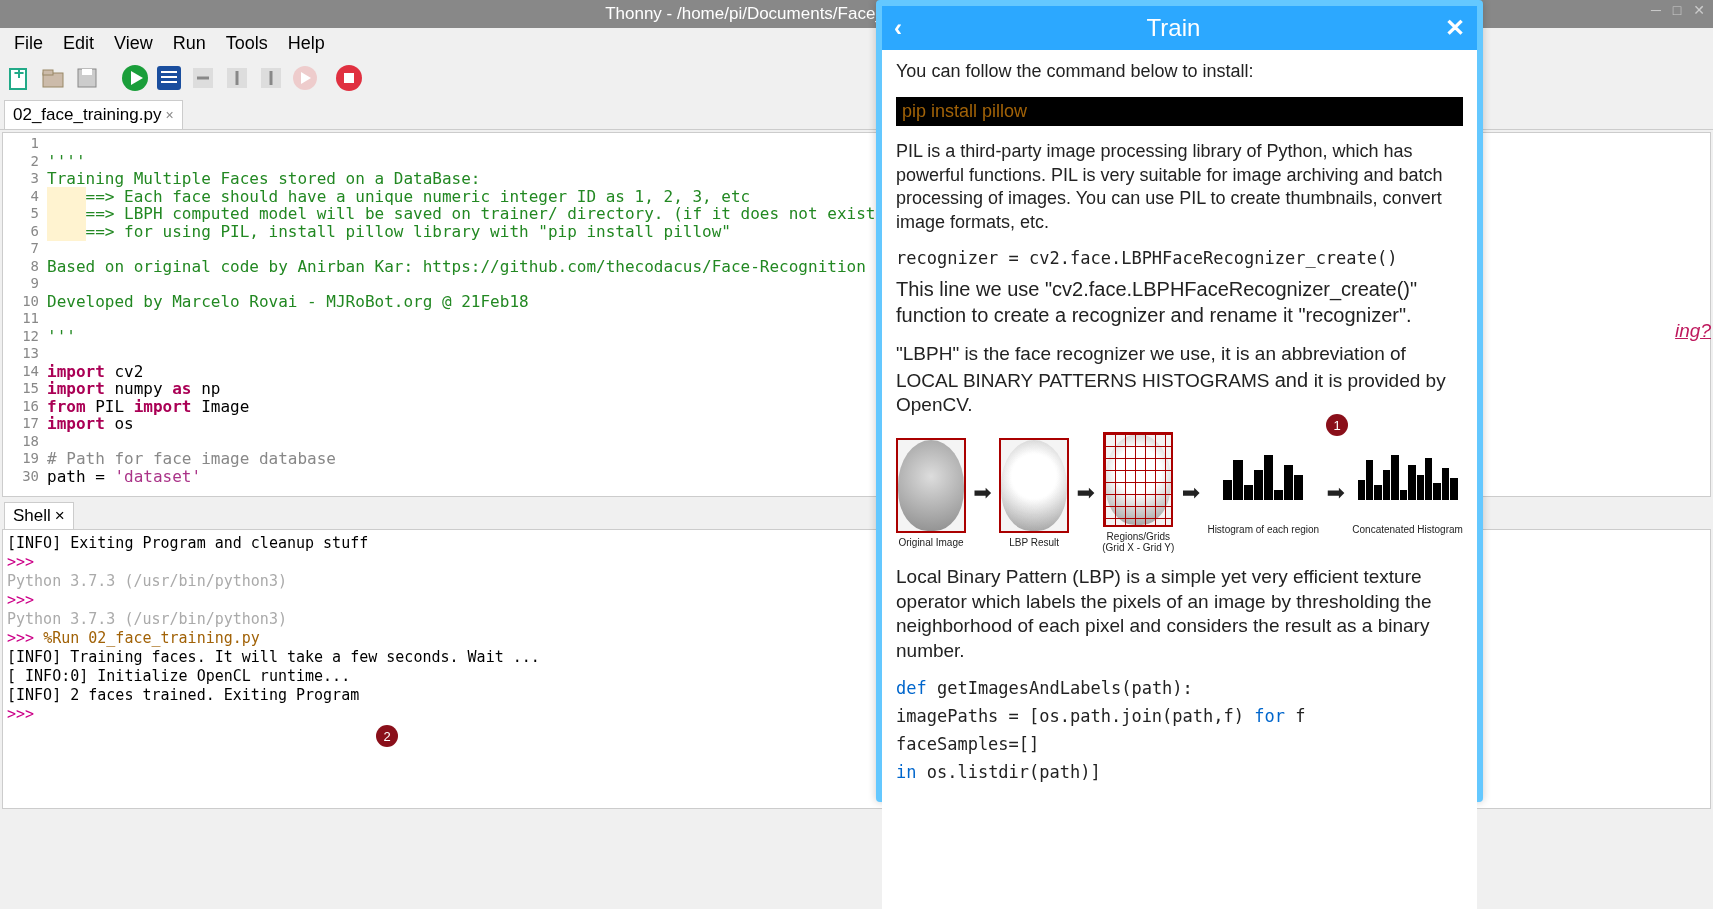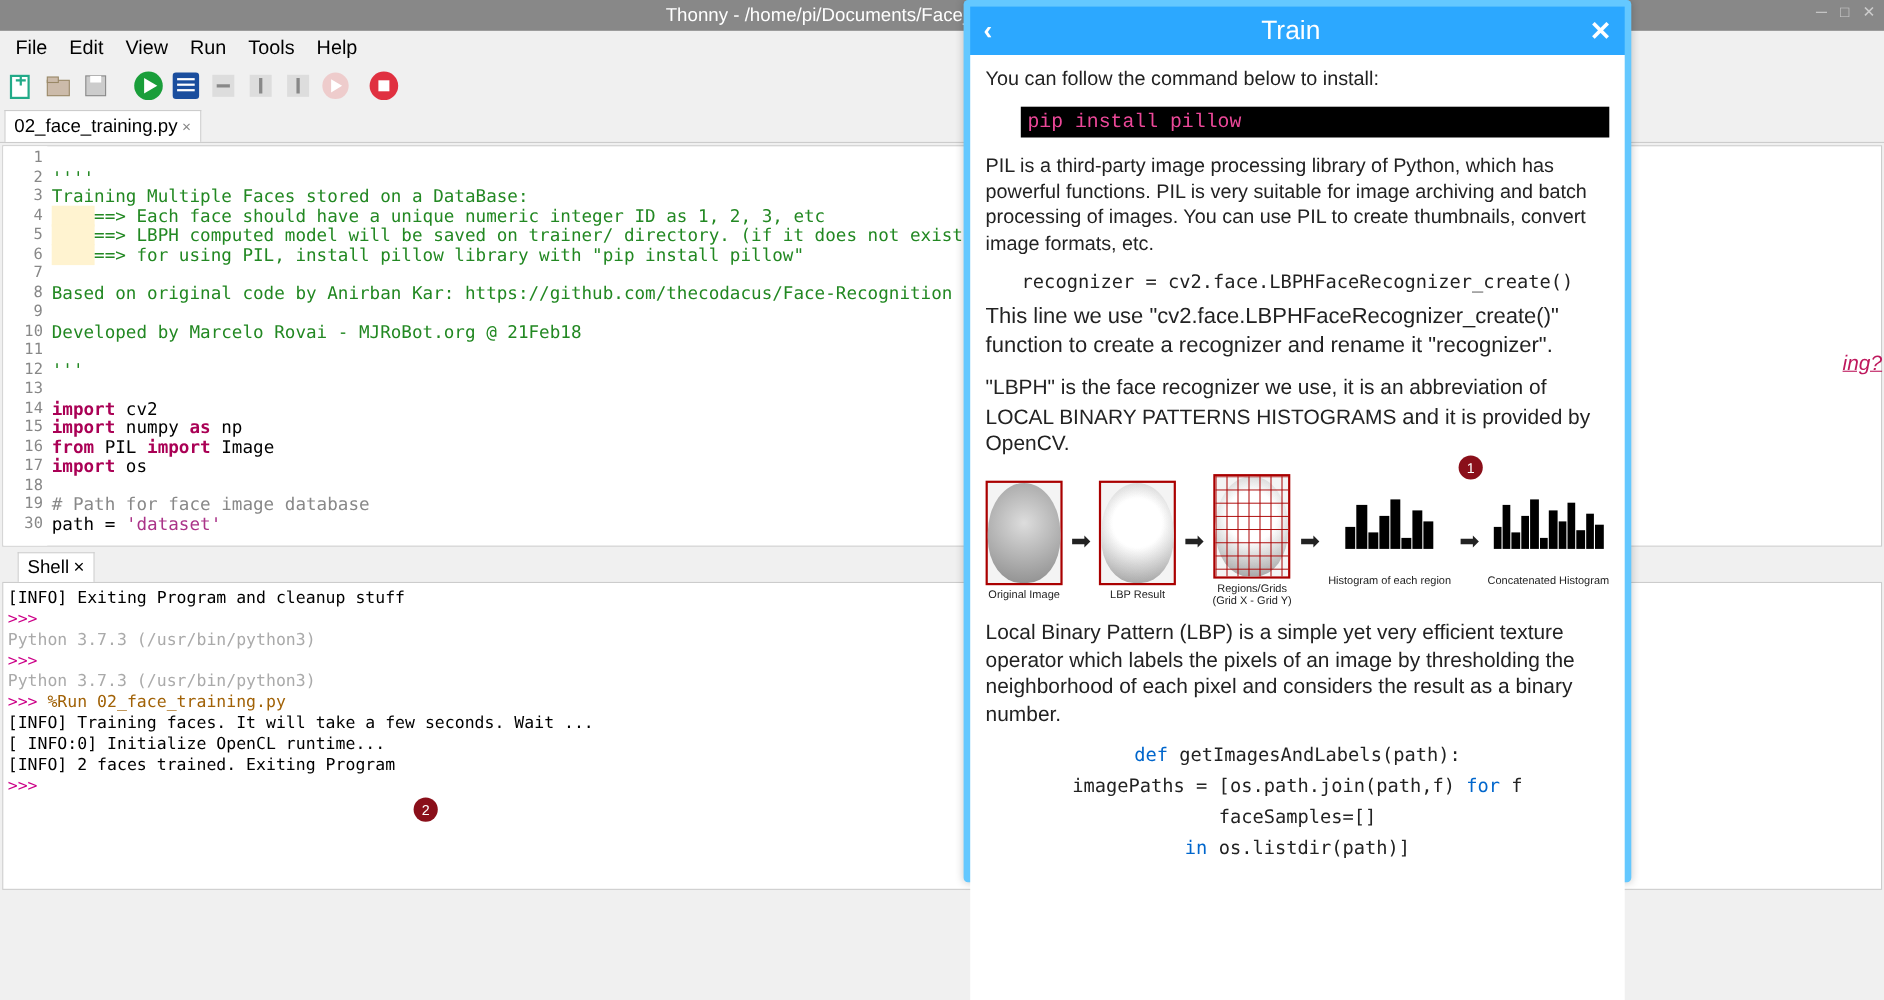--- a/index.html
+++ b/index.html
@@ -28,37 +28,37 @@
 .gutter { width:40px; background:#fff; color:#888; text-align:right; padding:2px 4px; line-height:17.5px; font-size:14px;}
 .gutter div{line-height:17.5px;}
 .code { flex:1; padding:2px 4px; white-space:pre; line-height:17.5px; overflow:hidden;}
 .str{color:#228822;}
 .kw{color:#aa0055; font-weight:bold;}
 .cmt{color:#888;}
 .hl{background:#fff3d0;}
 .strq{color:#aa3388;}
 
 
-.shell-tabbar { height:30px; display:flex; align-items:flex-end; padding-left:16px; margin-top:2px;}
+.shell-tabbar { height:30px; display:flex; align-items:flex-end; padding-left:4px; margin-top:2px;}
 .shell-tab { background:#fff; padding:3px 8px; border:1px solid #ccc; border-bottom:none; font-size:17px; display:flex; gap:4px;}
 .shell-wrap { height:280px; background:#fff; border:1px solid #ccc; margin:0 2px; padding:4px; font-family:"DejaVu Sans Mono",monospace; font-size:15px; line-height:19px; overflow:hidden;}
 .prompt{color:#cc0088;}
 .shell-dim{color:#aaa;}
 .shell-cmd{color:#a16207;}
 
 
 .help-panel { position:absolute; top:0; right:230px; width:607px; height:802px; background:#64c8ff; border-radius:4px; padding:6px; box-shadow:0 0 8px rgba(0,0,0,.2);}
 .help-header { height:44px; background:#2ca8ff; display:flex; align-items:center; justify-content:space-between; padding:0 12px;}
 .help-back{color:#fff; font-size:24px; cursor:pointer; font-weight:bold;}
 .help-title{color:#fff; font-size:24px; font-weight:500;}
 .help-close{color:#fff; font-size:24px; cursor:pointer; font-weight:bold;}
 .help-body { background:#fff; height:892px; padding:10px 14px; overflow-y:auto; font-size:18px; color:#222; position:relative; font-family:"Segoe UI",sans-serif;}
 .help-body p{margin-bottom:14px; line-height:1.3;}
-.cmd-box{background:#000; color:#ec4899; padding:4px 6px; margin-bottom:14px; font-family:Liberation Mono, monospace;margin-left:32px;}
-.code-line{font-family:"DejaVu Sans Mono",monospace; font-size:17px; margin:8px 0;text-align:center;}
+.cmd-box{background:#000; color:#a16207; padding:4px 6px; margin-bottom:14px; font-family:Liberation Sans, sans-serif;}
+.code-line{font-family:"DejaVu Sans Mono",monospace; font-size:17px; margin:8px 0;}
 .ckw{color:#0066cc;}
 .help-scroll{position:absolute; bottom:4px; left:4px; right:4px; height:14px; background:#eee;}
 .help-scroll-thumb{height:100%; width:560px; background:#ccc;}
 .help-scroll-arrow{position:absolute; right:0; top:0; width:14px; height:14px; background:#ccc; text-align:center; font-size:10px; line-height:14px;}
 
 
 .lbp-diagram { display:flex; align-items:center; justify-content:space-between; margin:8px 0 12px 0;}
 .lbp-item{display:flex; flex-direction:column; align-items:center; font-size:10px;}
 .lbp-box{width:70px; height:95px; border:2px solid #a00; background:#f4f4f4; position:relative; margin-bottom:4px;}
 .lbp-face{width:100%; height:100%; border-radius:50% 50% 45% 45%; background:radial-gradient(circle at 50% 40%,#ddd,#888);}

